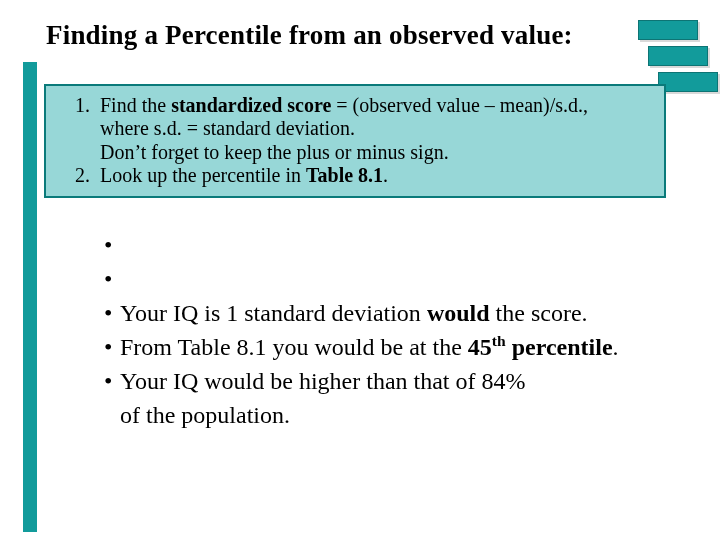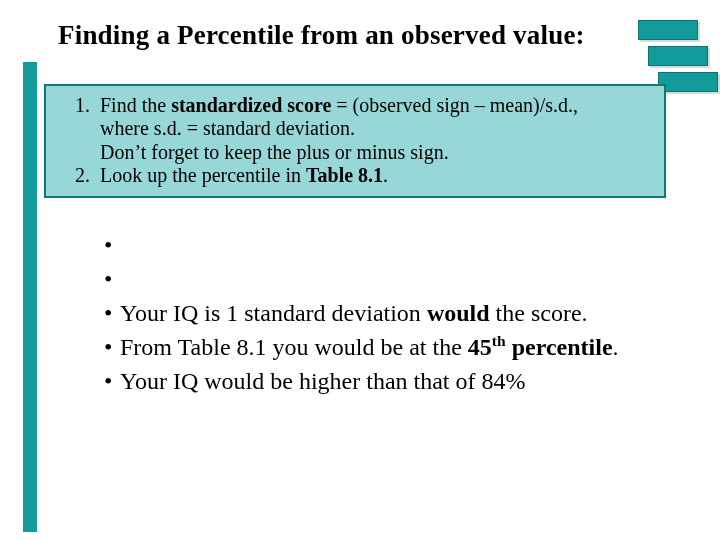--- a/index.html
+++ b/index.html
@@ -21,21 +21,20 @@
     height: 470px;
     background: #129b9b;
   }
   .title {
     position: absolute;
     left: 46px;
     top: 20px;
     font-size: 27px;
     font-weight: bold;
     letter-spacing: 0.2px;
-    margin-left: 12px;
   }
   .box {
     position: absolute;
     left: 44px;
     top: 84px;
     width: 622px;
     background: #97d7d7;
     border: 2px solid #0a7a7a;
     padding: 8px 10px 8px 10px;
     box-sizing: border-box;
@@ -104,21 +103,21 @@
   <div class="rib r3"></div>
 </div>
 
 <div class="title">Finding a Percentile from an observed value:</div>
 
 <div class="box">
   <div class="ol">
     <div class="ol-row">
       <div class="ol-num">1.</div>
       <div class="ol-body">
-        <span>Find the </span><span class="strong">standardized score</span><span> = (observed sign – mean)/s.d.,</span><br>
+        <span>Find the </span><span class="strong">standardized score</span><span> = (observed value – mean)/s.d.,</span><br>
         <span>where s.d. = standard deviation.</span><br>
         <span>Don’t forget to keep the plus or minus sign.</span>
       </div>
     </div>
     <div class="ol-row">
       <div class="ol-num">2.</div>
       <div class="ol-body">
         <span>Look up the percentile in </span><span class="strong">Table 8.1</span><span>.</span>
       </div>
     </div>
@@ -141,15 +140,16 @@
   <div class="bul">
     <div class="dot">•</div>
     <div>
       <span>From Table 8.1 you would be at the </span><span class="strong"><span>45</span><sup>th</sup><span> percentile</span></span><span>.</span>
     </div>
   </div>
   <div class="bul">
     <div class="dot">•</div>
     <div>
       <span>Your IQ would be higher than that of 84%</span><br>
+      <span>of the population.</span>
     </div>
   </div>
 </div>
 
 </body></html>

